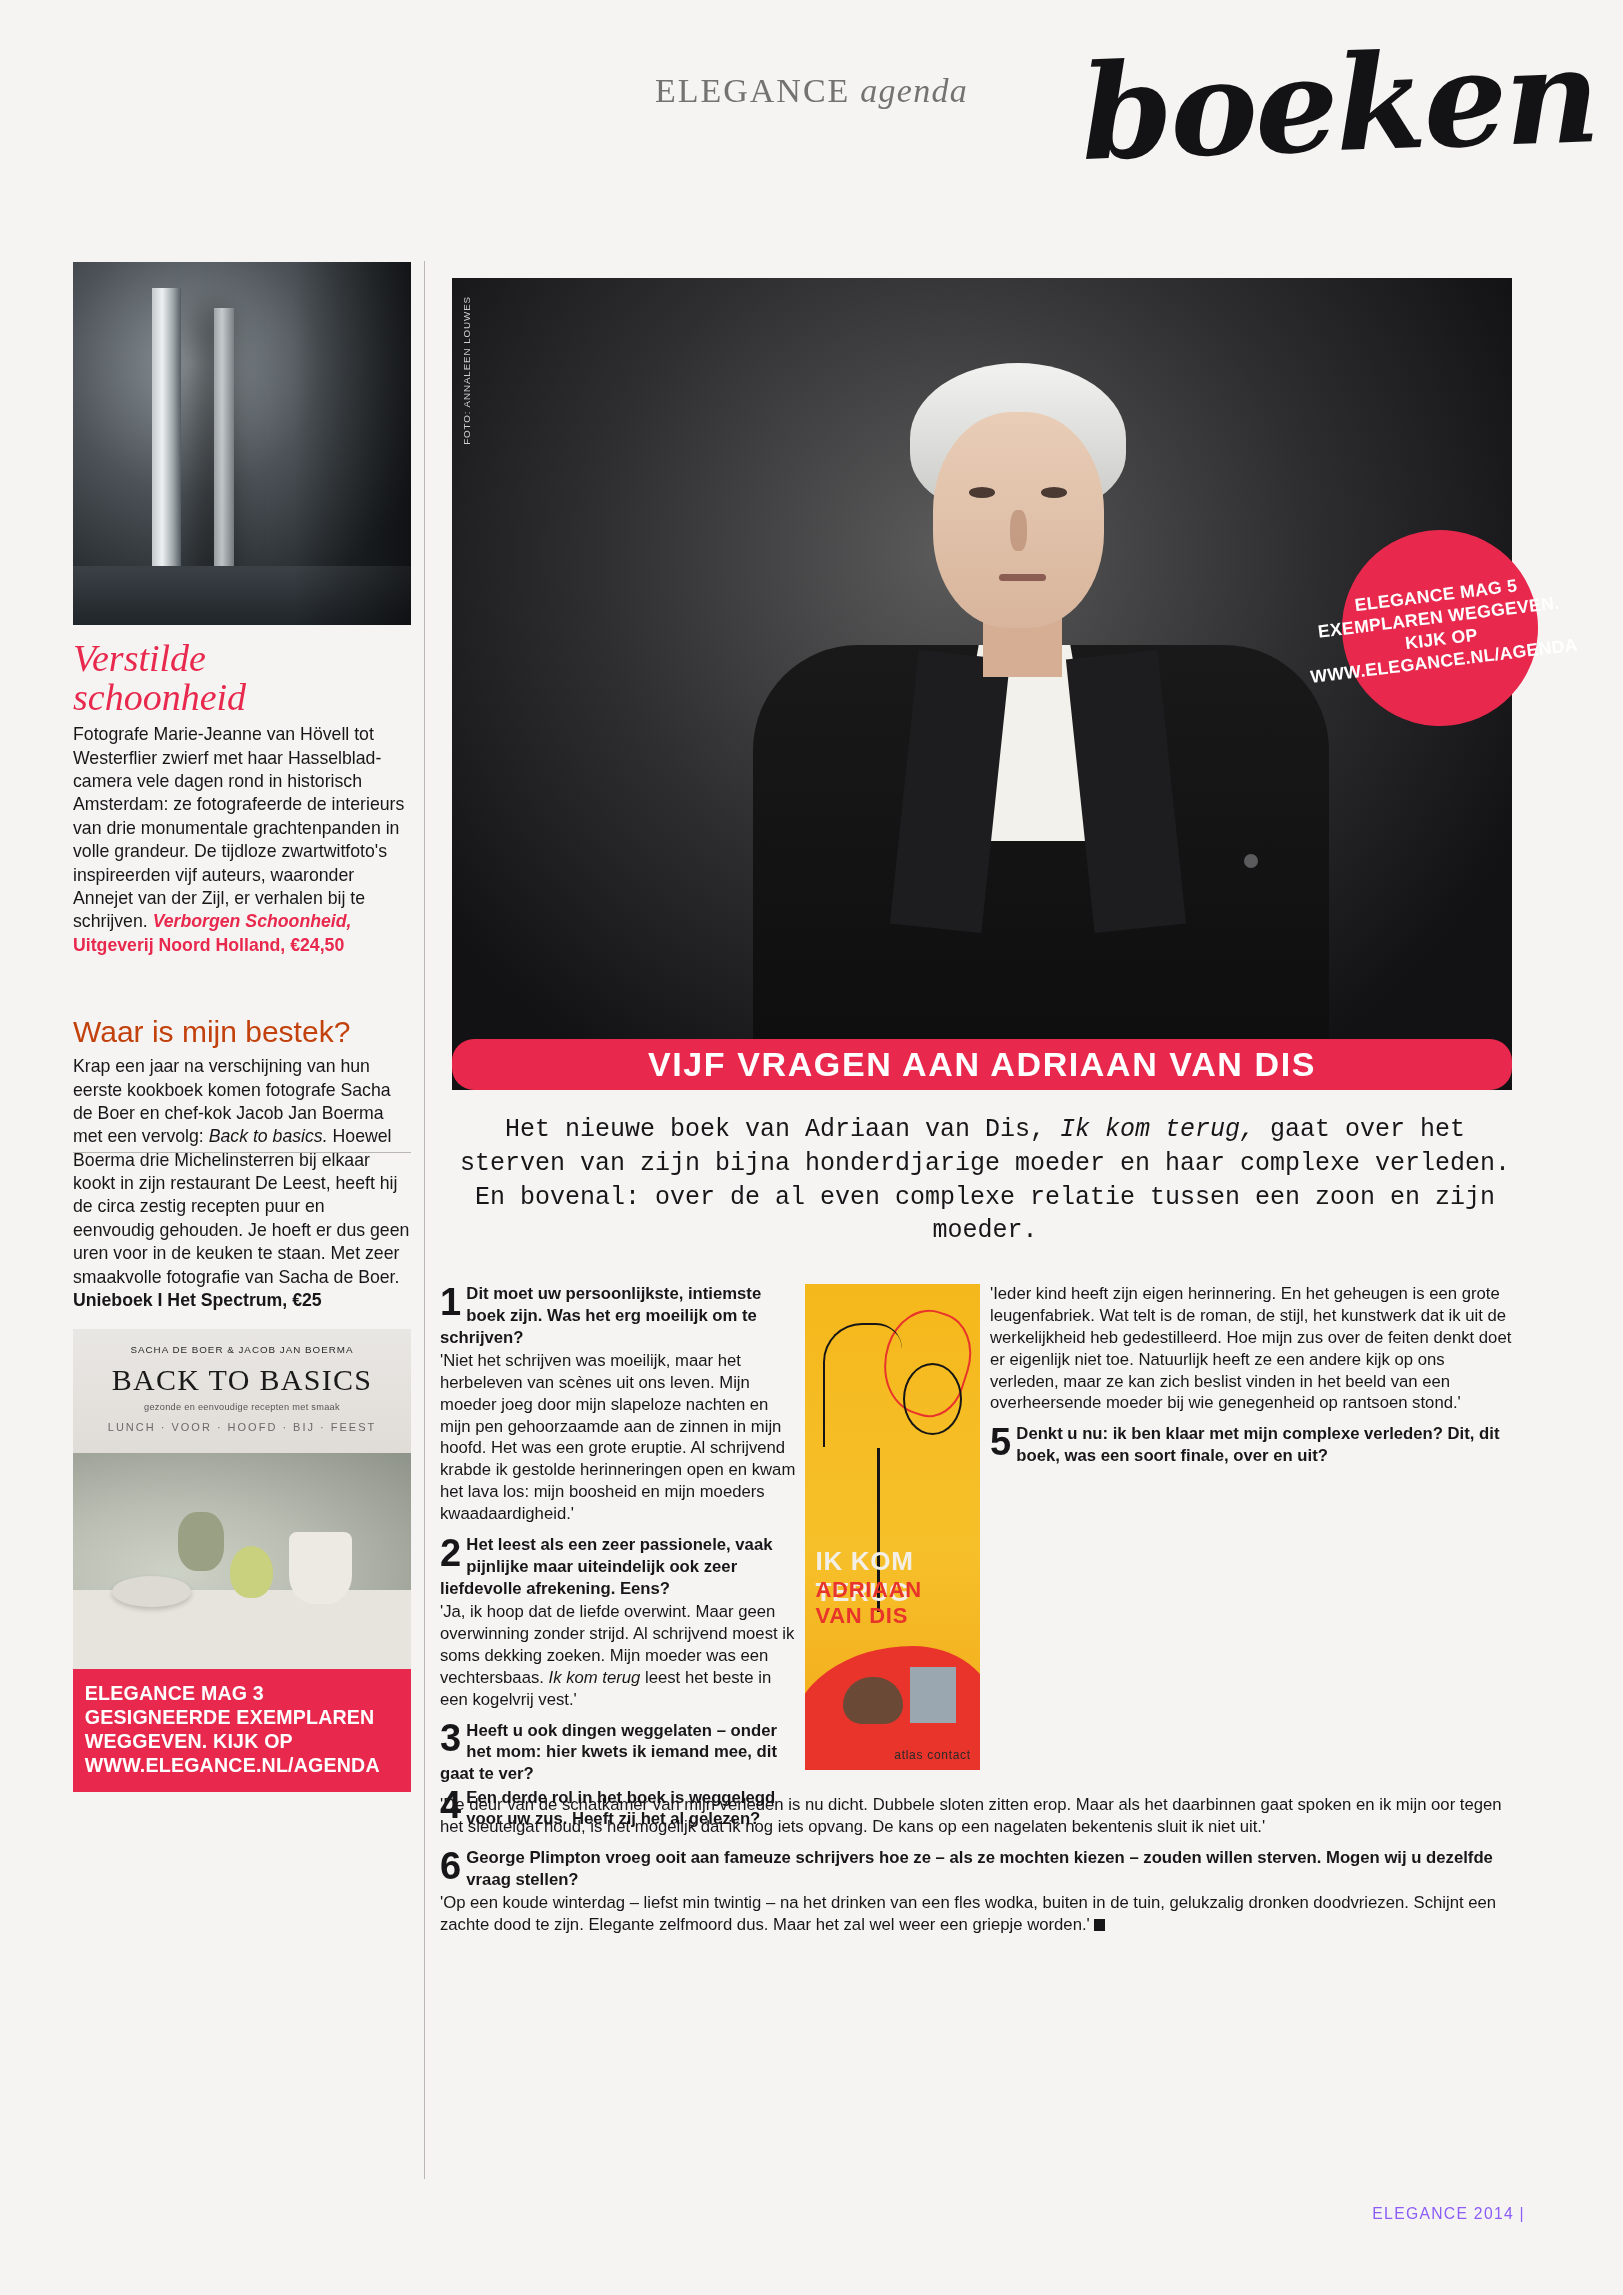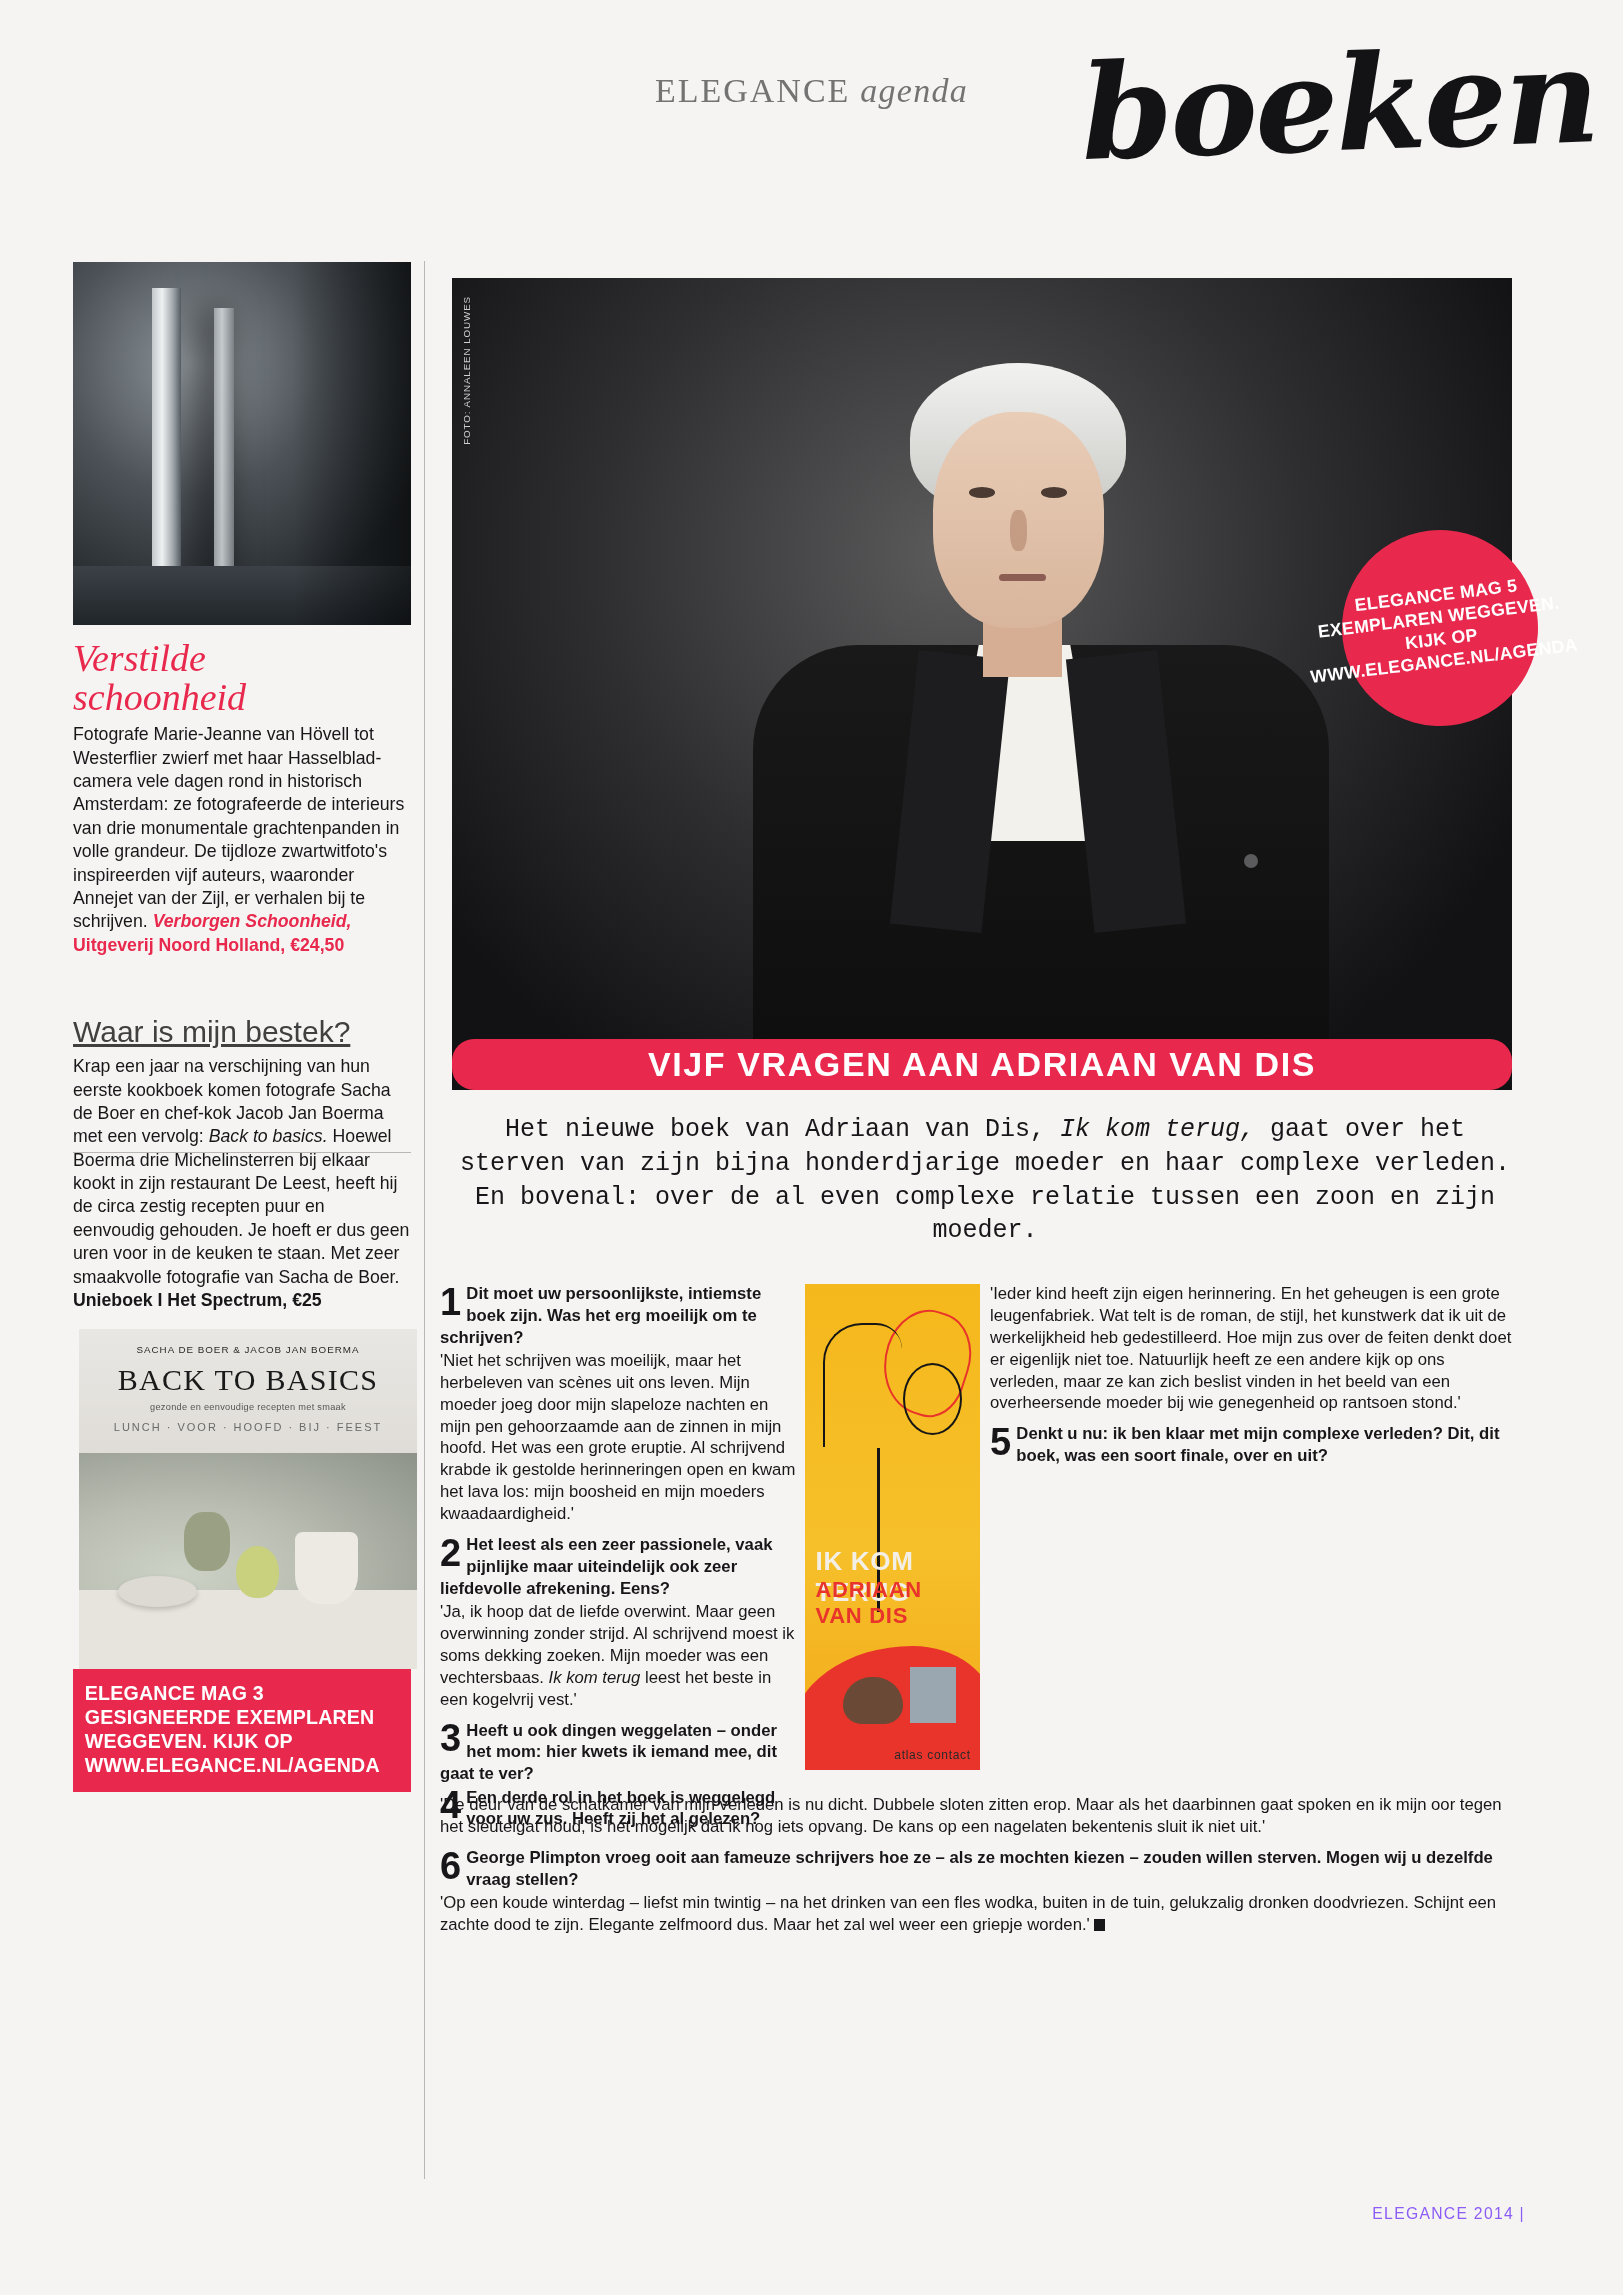--- a/index.html
+++ b/index.html
@@ -134,35 +134,33 @@
     font-weight: bold;
   }
   .body-text .bold-red {
     color: #e8294d;
     font-weight: bold;
   }
   .body-text b { font-weight: bold; }
 
   .sub-headline {
     font-family: "Liberation Sans", sans-serif;
-    color: #404040;
+    color: #c2410c;
     font-size: 30px;
     margin: 11.8px 0 6.5px;
-    text-decoration: underline;
   }
   .italic { font-style: italic; }
 
   .book-cover {
     margin-top: 17px;
     width: 338px;
     height: 340px;
     background: linear-gradient(180deg,#e9e7e3 0%, #dedbd6 42%, #cfccc7 100%);
     position: relative;
     overflow: hidden;
-    margin-left: 6px;
   }
   .book-cover .bc-authors {
     position: absolute;
     top: 14.4px; left: 0; right: 0;
     text-align: center;
     font-size: 9.8px;
     letter-spacing: 1px;
     color: #2a2a2a;
   }
   .book-cover .bc-title {

